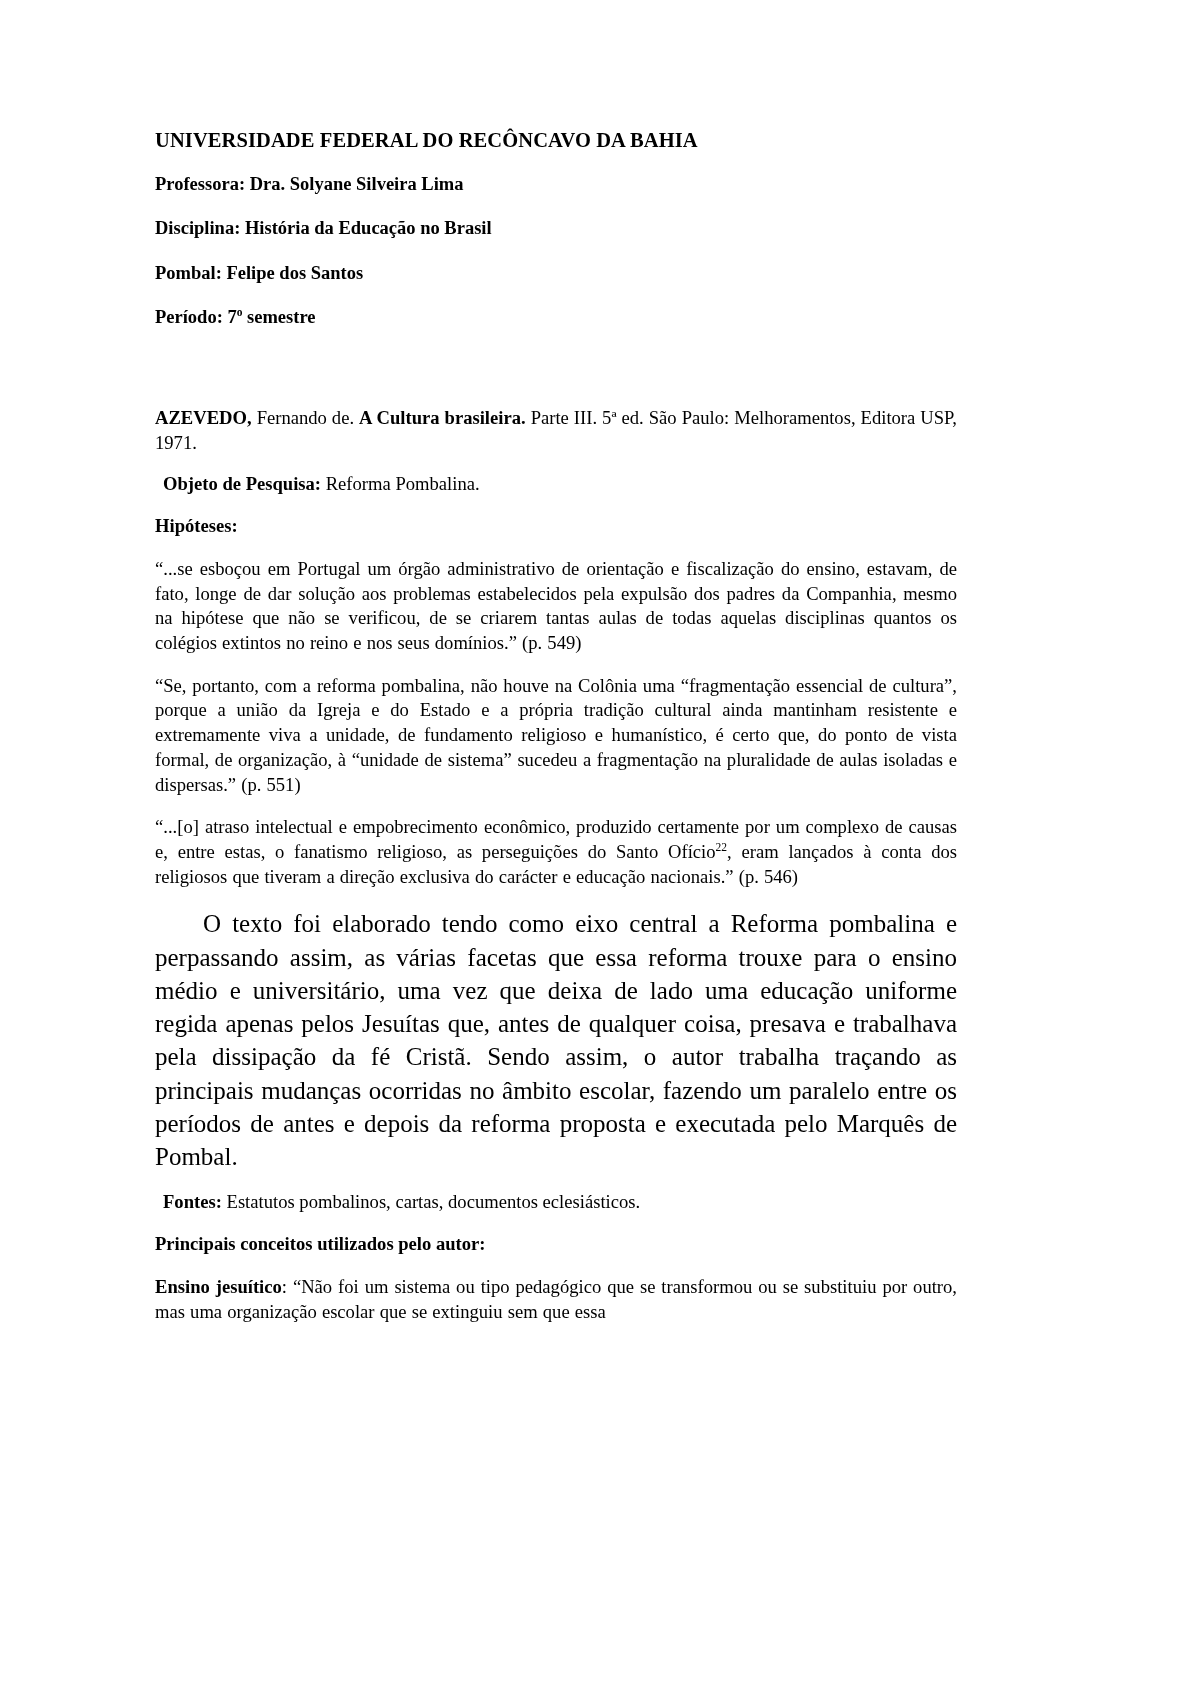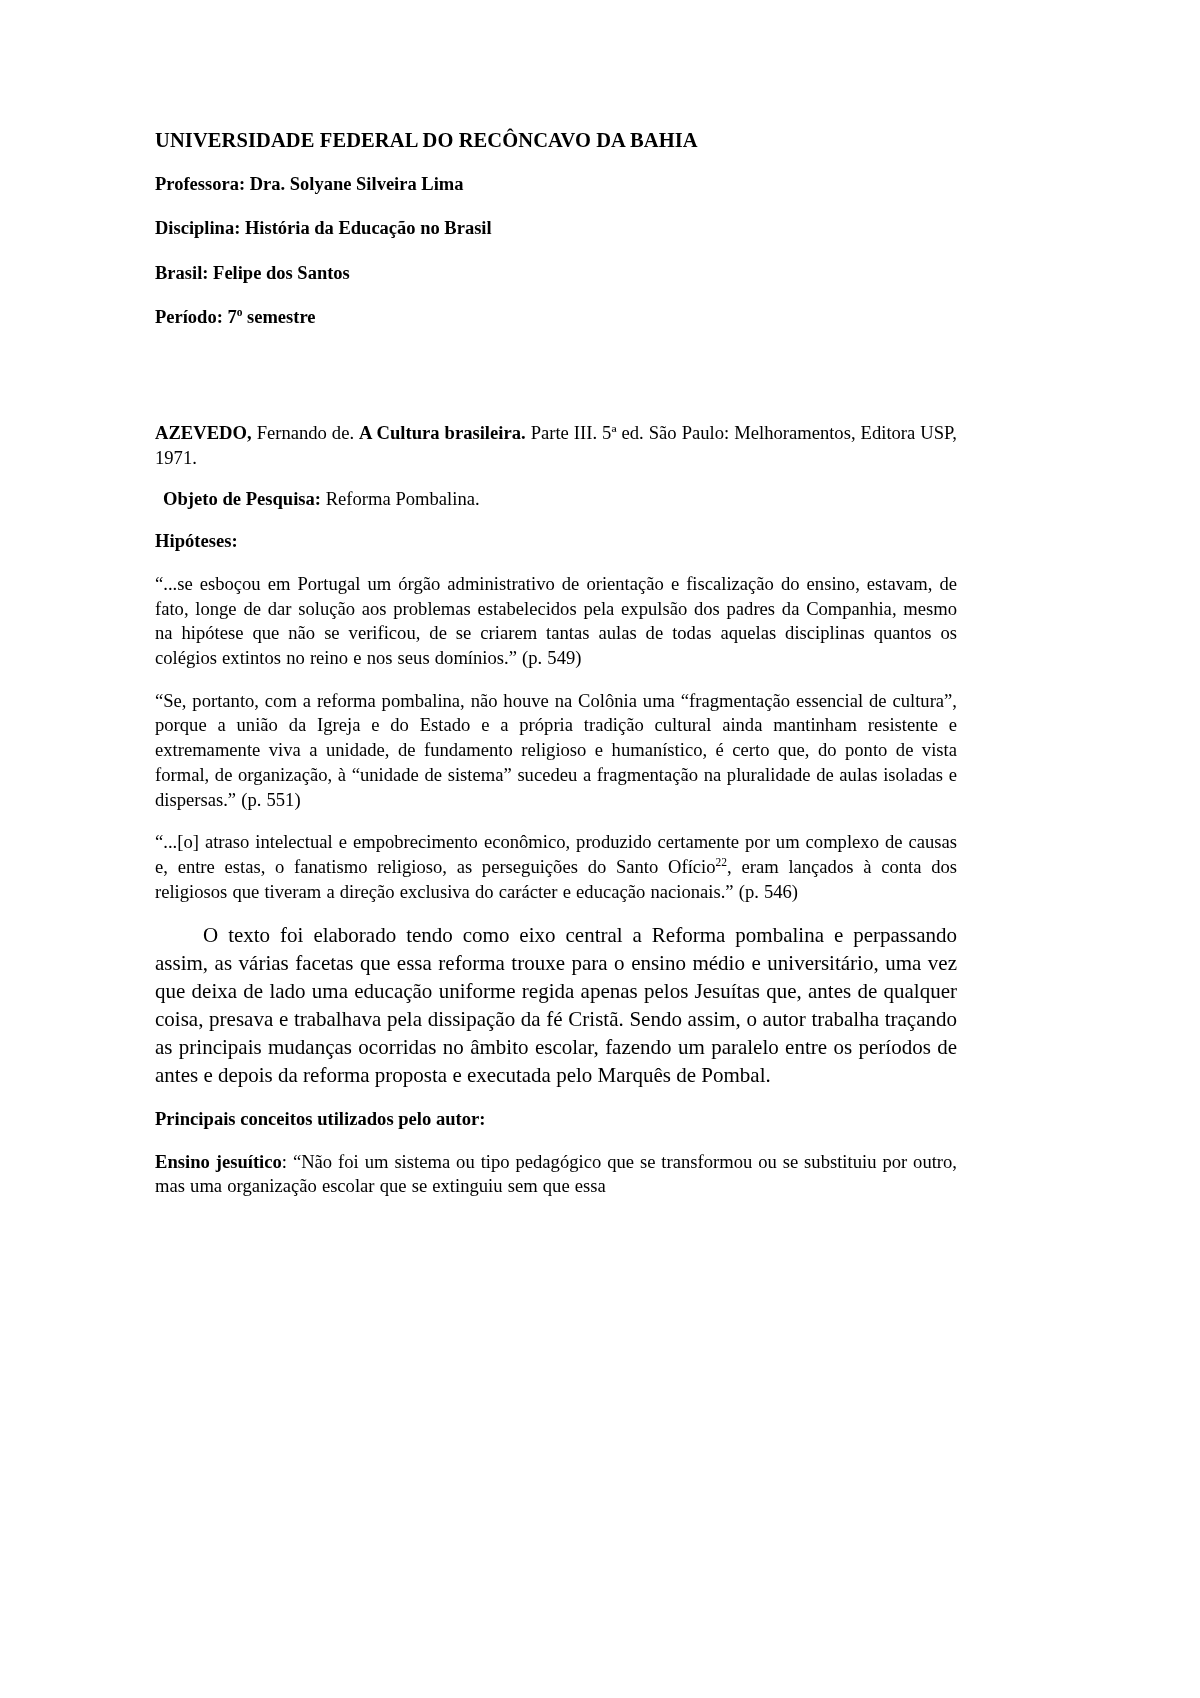--- a/index.html
+++ b/index.html
@@ -66,65 +66,66 @@
     margin: 0 0 18px 0;
   }
   .quote {
     font-size: 18.6px;
     line-height: 1.33;
     text-align: justify;
     margin: 0 0 18px 0;
     word-spacing: 0.5px;
   }
   .indent-para {
-    font-size: 21px;
+    font-size: 25px;
     line-height: 1.33;
     text-align: justify;
     margin: 0 0 17px 0;
     text-indent: 48px;
   }
   .citation {
     font-size: 18.6px;
     line-height: 1.33;
     text-align: justify;
-    margin: 15px 0 17px 0;
+    margin: 0 0 17px 0;
   }
 </style>
 </head>
 <body>
 
 <div class="page">
   <div class="content">
 
     <h1 class="doc-title">UNIVERSIDADE FEDERAL DO RECÔNCAVO DA BAHIA</h1>
 
     <p class="meta-line"><span>Professora:</span><span> Dra. Solyane Silveira Lima</span></p>
 
     <p class="meta-line"><span>Disciplina:</span><span> História da Educação no Brasil</span></p>
 
-    <p class="meta-line"><span>Brasil:</span><span> Felipe dos Santos</span></p>
+    <p class="meta-line"><span>Pombal:</span><span> Felipe dos Santos</span></p>
 
     <p class="meta-line"><span>Período:</span><span> 7</span><span class="sup">o</span><span> semestre</span></p>
 
     <div class="gap-lg"></div>
 
     <p class="citation"><b>AZEVEDO,</b><span> Fernando de. </span><b>A Cultura brasileira.</b><span> Parte III. 5ª ed. São Paulo: Melhoramentos, Editora USP, 1971.</span></p>
 
     <p class="label-line"><span class="lbl">Objeto de Pesquisa:</span><span> Reforma Pombalina.</span></p>
 
     <p class="heading">Hipóteses:</p>
 
     <p class="quote">“...se esboçou em Portugal um órgão administrativo de orientação e fiscalização do ensino, estavam, de fato, longe de dar solução aos problemas  estabelecidos pela expulsão dos padres da Companhia, mesmo na hipótese que não se verificou, de se criarem tantas aulas de todas aquelas disciplinas quantos os colégios extintos no reino e nos seus domínios.” (p. 549)</p>
 
     <p class="quote">“Se, portanto, com a reforma pombalina, não houve na Colônia uma “fragmentação essencial de cultura”, porque a união da Igreja  e do Estado e a própria tradição cultural ainda mantinham  resistente e extremamente viva a unidade, de fundamento religioso e humanístico, é certo que, do ponto de vista formal, de organização, à “unidade de sistema” sucedeu a fragmentação na pluralidade de aulas isoladas e dispersas.” (p. 551)</p>
 
     <p class="quote"><span>“...[o] atraso intelectual e empobrecimento econômico, produzido certamente por um complexo de causas e, entre estas, o fanatismo religioso, as perseguições do Santo Ofício</span><span class="sup">22</span><span>, eram lançados à conta dos religiosos que tiveram a direção exclusiva do carácter e educação nacionais.” (p. 546)</span></p>
 
 
     <p class="indent-para">O texto foi elaborado tendo como eixo central a Reforma pombalina e perpassando assim, as várias facetas que essa reforma trouxe para o ensino médio e universitário, uma vez que deixa de lado uma educação uniforme regida apenas pelos Jesuítas que, antes de qualquer coisa, presava e trabalhava pela dissipação da fé Cristã. Sendo assim, o autor trabalha traçando as principais mudanças ocorridas no âmbito escolar, fazendo um paralelo entre os períodos de antes e depois da reforma proposta e executada pelo Marquês de Pombal.</p>
 
+    <p class="label-line"><span class="lbl">Fontes:</span><span> Estatutos pombalinos, cartas, documentos eclesiásticos.</span></p>
 
     <p class="heading">Principais conceitos utilizados pelo autor:</p>
 
     <p class="quote"><b>Ensino jesuítico</b><span>: “Não foi um sistema ou tipo pedagógico que se transformou ou se substituiu por outro, mas uma organização escolar que se extinguiu sem que essa</span></p>
 
   </div>
 </div>
 
 </body></html>

